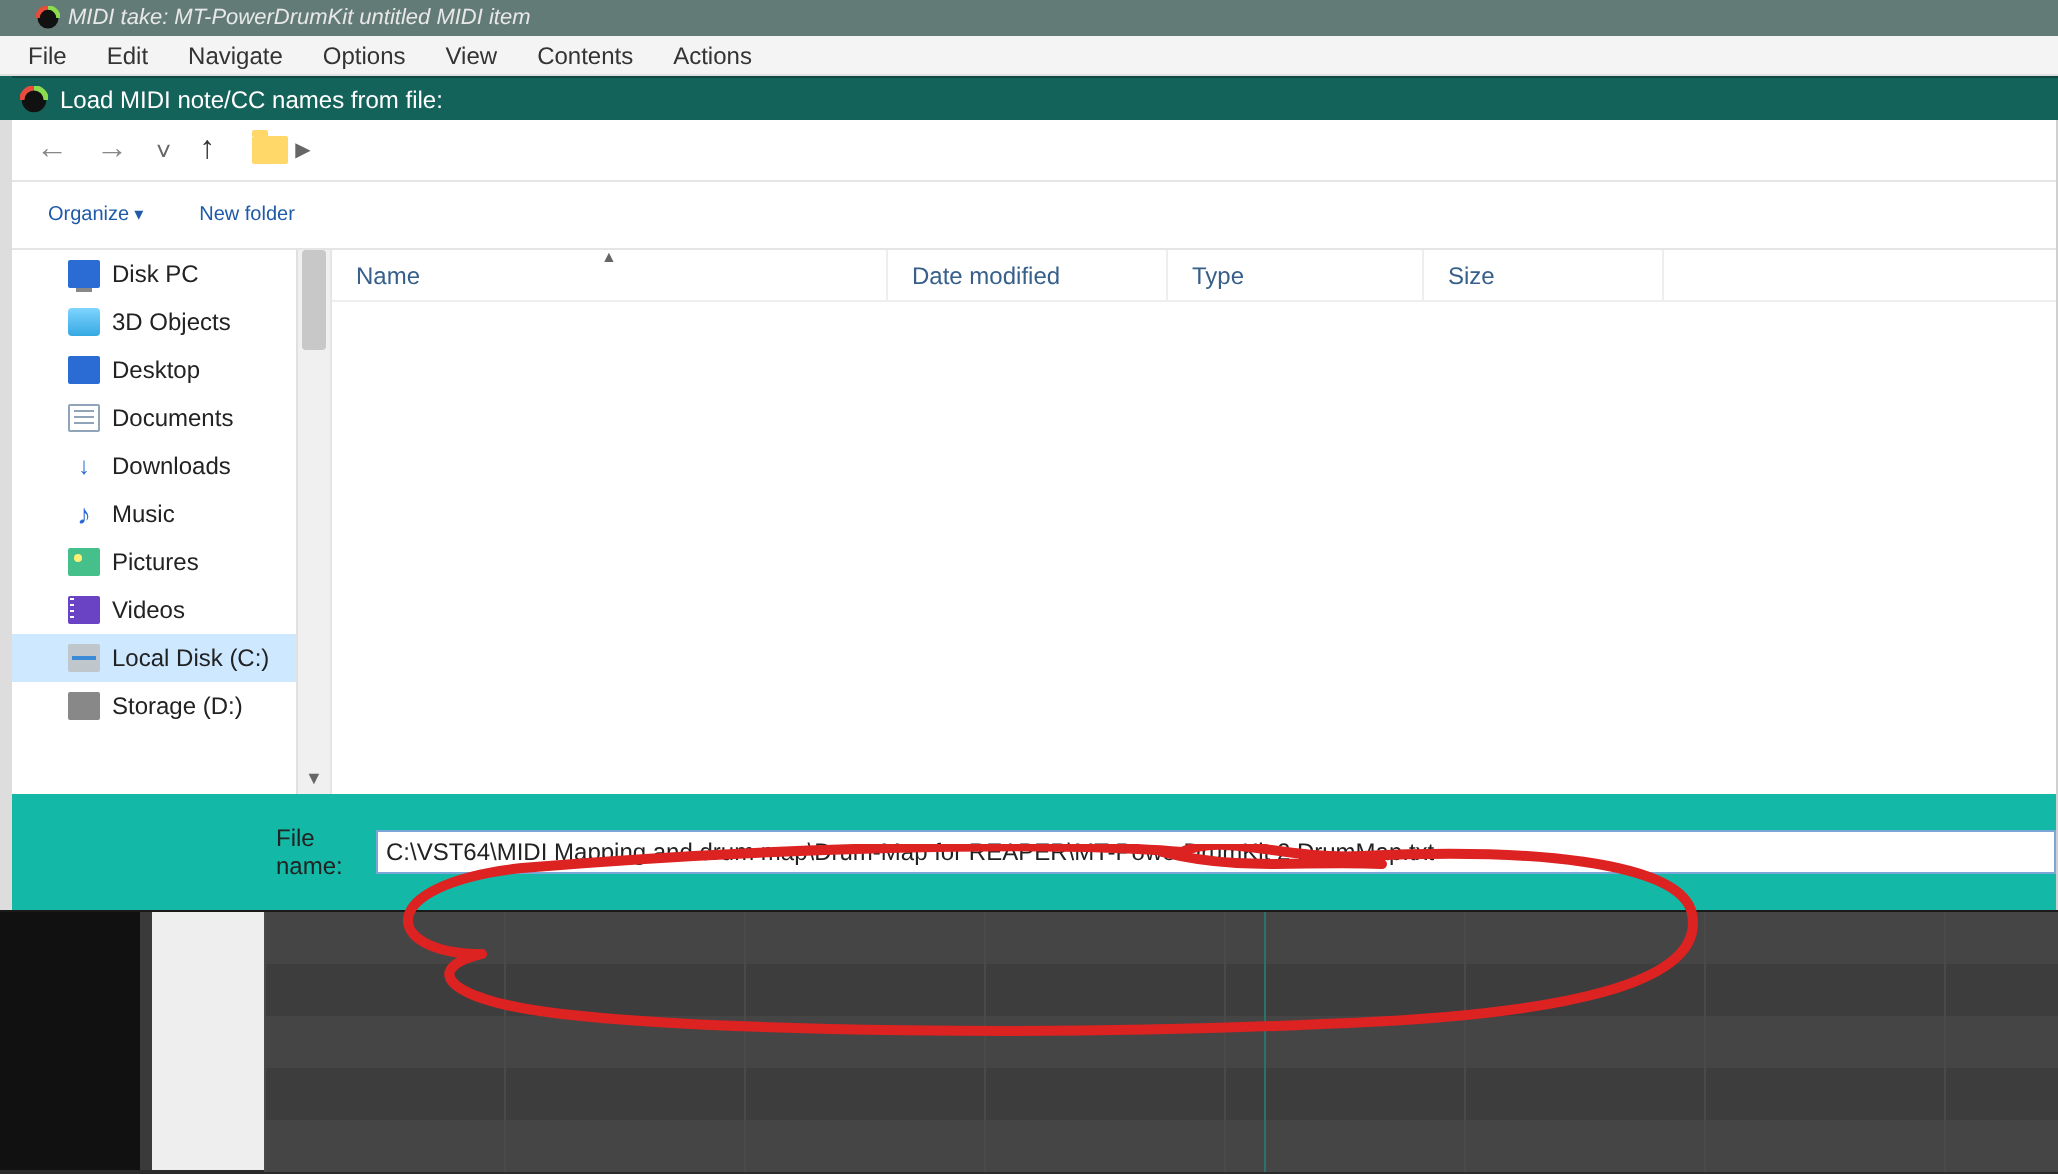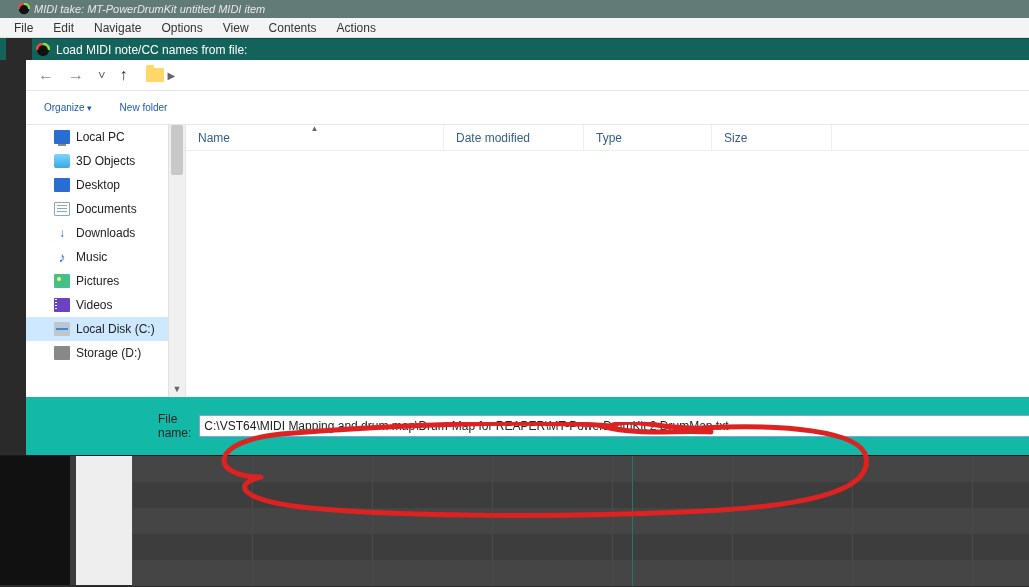--- a/index.html
+++ b/index.html
@@ -94,21 +94,21 @@
   .tree-scroll-stub .arr{position:absolute;left:0;right:0;height:16px;display:flex;align-items:center;justify-content:center;color:#666;font-size:9px;}
   .tree-scroll-stub .arr.up{top:0;}
   .tree-scroll-stub .arr.dn{bottom:0;}
 
   .file-list { flex:1; position:relative; }
   .file-list .headers {
     height: 26px; display:flex; align-items:center;
     font-size:12px; color:#365f8a; border-bottom:1px solid #eee;
   }
   .file-list .headers div { padding-left:12px; position:relative; height:100%; display:flex; align-items:center; border-right:1px solid #eee;}
-  .col-name{width:258px;}
+  .col-name{width:278px;}
   .col-date{width:140px;}
   .col-type{width:128px;}
   .col-size{width:120px;}
   .sort-caret{position:absolute;top:-1px;left:50%;transform:translateX(-50%);font-size:8px;color:#666;}
 
   .file-name-row {
     height: 58px; display:flex; align-items:center;
     padding-left: 132px; font-size:12px; color:#222;
     background:#14b8a6;
   }
@@ -142,21 +142,21 @@
     padding-right:6px;color:#bbb;font-size:10px;background:#3a3a3a;
   }
   .grid-col{ flex:1; position:relative;
     background:
       repeating-linear-gradient(to right, #4a4a4a 0 1px, transparent 1px 120px),
       repeating-linear-gradient(to bottom, #454545 0 26px, #3d3d3d 26px 52px);
   }
   .grid-col .vline{position:absolute;top:0;bottom:0;width:1px;background:#2a726a;}
 
   
-  .strip-row{display:flex; align-items:stretch;gap:26px;}
+  .strip-row{display:flex; align-items:stretch;}
   .strip-row > .left-edge{ width:6px; background:#222; }
   .strip-row > .left-edge.green{ background:#14635a; }
 
 </style>
 </head>
 <body>
 
 <div class="parent-title">
   <svg class="logo" viewBox="0 0 16 16">
     <circle cx="8" cy="8" r="7" fill="#111"></circle>
@@ -207,21 +207,21 @@
     <div class="toolbar-row">
       <span class="organize">Organize</span>
       <span>New folder</span>
     </div>
 
     <div class="main-split">
       <div class="nav-tree">
         <ul id="tree-list">
             <li>
               <span class="ico pc"></span>
-              <span>Local PC</span>
+              <span>Disk PC</span>
             </li>
             <li>
               <span class="ico cube"></span>
               <span>3D Objects</span>
             </li>
             <li>
               <span class="ico desk"></span>
               <span>Desktop</span>
             </li>
             <li>

